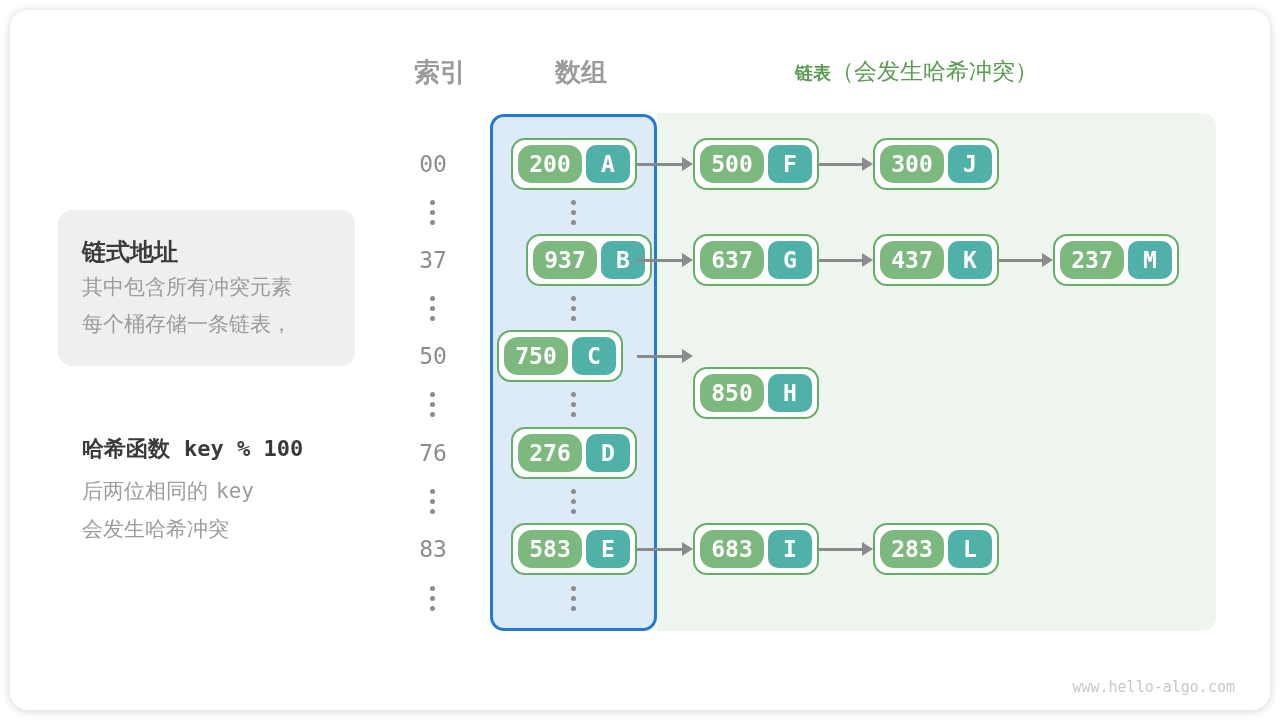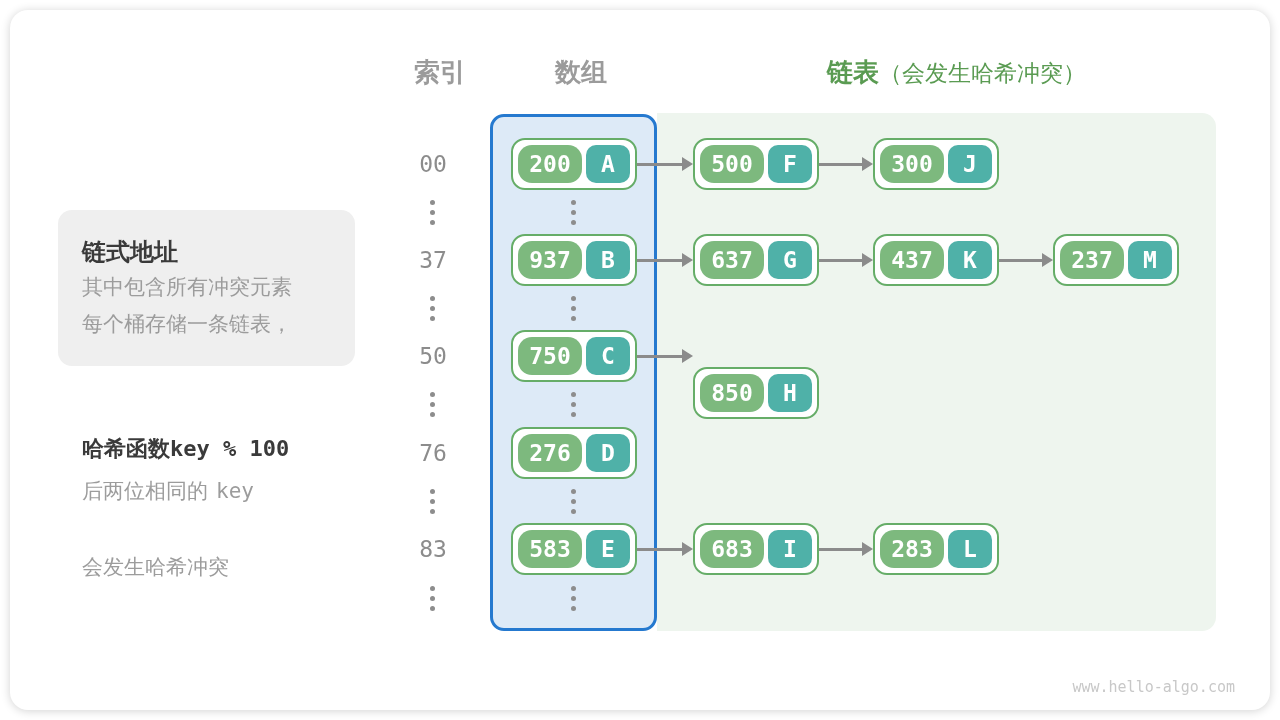--- a/index.html
+++ b/index.html
@@ -8,21 +8,21 @@
   .card { position:absolute; left:10px; top:10px; width:1260px; height:700px;
           background:#ffffff; border-radius:18px;
           box-shadow:0 1px 10px rgba(0,0,0,0.18); }
   .stage { position:absolute; inset:0; }
 
   
   .col-header { position:absolute; top:45px; font-size:26px; font-weight:bold;
                 color:var(--header_gray,#9b9b9b); text-align:center; }
   .list-header { position:absolute; top:45px; left:785px; font-size:26px;
                  color:var(--list_green,#5a9b52); white-space:nowrap; }
-  .list-header .lh-title { font-weight:bold; font-size:26px;margin-left:32px; }
+  .list-header .lh-title { font-weight:bold; font-size:18px; }
   .list-header .lh-note  { font-weight:normal; font-size:23px; }
 
   
   .array-region { position:absolute; left:480px; top:104px; width:167px; height:517px;
                   background:var(--bg_array,#ddeaf7);
                   border:3px solid var(--accent_blue,#2579cf); border-radius:14px; }
   .list-region  { position:absolute; left:647px; top:103px; width:559px; height:518px;
                   background:var(--bg_list,#eef5ee); border-radius:0 14px 14px 0; }
 
   
@@ -59,26 +59,26 @@
   
   .info-box { position:absolute; left:48px; top:200px; width:297px; height:156px;
               background:var(--box_bg,#efefef); border-radius:14px; padding:26px 24px; }
   .info-title { font-size:24px; font-weight:bold; color:var(--text_dark,#3a3a3a); }
   .info-line  { font-size:21px; color:var(--text_gray,#9c9c9c); line-height:37px; }
   .info-line:first-of-type { margin-top:12px; }
 
   .hash-title { position:absolute; left:72px; top:424px; font-size:22px;
                 font-weight:bold; color:var(--text_dark,#2e2e2e); white-space:nowrap; }
   .hash-title .formula { font-family:"DejaVu Sans Mono", monospace; font-size:22px;
-                         font-weight:bold; }
+                         font-weight:bold; margin-left:14px; }
   .hash-line1 { position:absolute; left:72px; top:467px; font-size:21px;
                 color:var(--text_gray,#9c9c9c); white-space:nowrap; }
   .hash-line1 .mono-key { font-family:"DejaVu Sans Mono", monospace; margin-left:8px; }
   .hash-line2 { position:absolute; left:72px; top:505px; font-size:21px;
-                color:var(--text_gray,#9c9c9c);margin-top:38px; }
+                color:var(--text_gray,#9c9c9c); }
 
   .watermark { position:absolute; right:35px; top:668px;
                font-family:"DejaVu Sans Mono", monospace; font-size:15px;
                color:var(--watermark_gray,#c8c8c8); }
 </style>
 </head>
 <body>
 
 <div class="card">
 <div class="stage">
@@ -105,21 +105,21 @@
     </div>
     <div class="arrow" style="left:809px; width:54px;"></div>
     <div class="node" style="left:863px;">
       <span class="key">300</span>
       <span class="val">J</span>
     </div>
   </div>
 
   <div class="row" style="top:224px;">
     <div class="idx">37</div>
-    <div class="node" style="left:501px;">
+    <div class="node" style="left:516px;">
       <span class="key">937</span>
       <span class="val">B</span>
     </div>
     <div class="arrow" style="left:627px; width:56px;"></div>
     <div class="node" style="left:683px;">
       <span class="key">637</span>
       <span class="val">G</span>
     </div>
     <div class="arrow" style="left:809px; width:54px;"></div>
     <div class="node" style="left:863px;">
@@ -128,21 +128,21 @@
     </div>
     <div class="arrow" style="left:989px; width:54px;"></div>
     <div class="node" style="left:1043px;">
       <span class="key">237</span>
       <span class="val">M</span>
     </div>
   </div>
 
   <div class="row" style="top:320px;">
     <div class="idx">50</div>
-    <div class="node" style="left:501px;">
+    <div class="node" style="left:487px;">
       <span class="key">750</span>
       <span class="val">C</span>
     </div>
     <div class="arrow" style="left:627px; width:56px;"></div>
     <div class="node" style="left:683px;margin-top:37px;">
       <span class="key">850</span>
       <span class="val">H</span>
     </div>
   </div>
 

